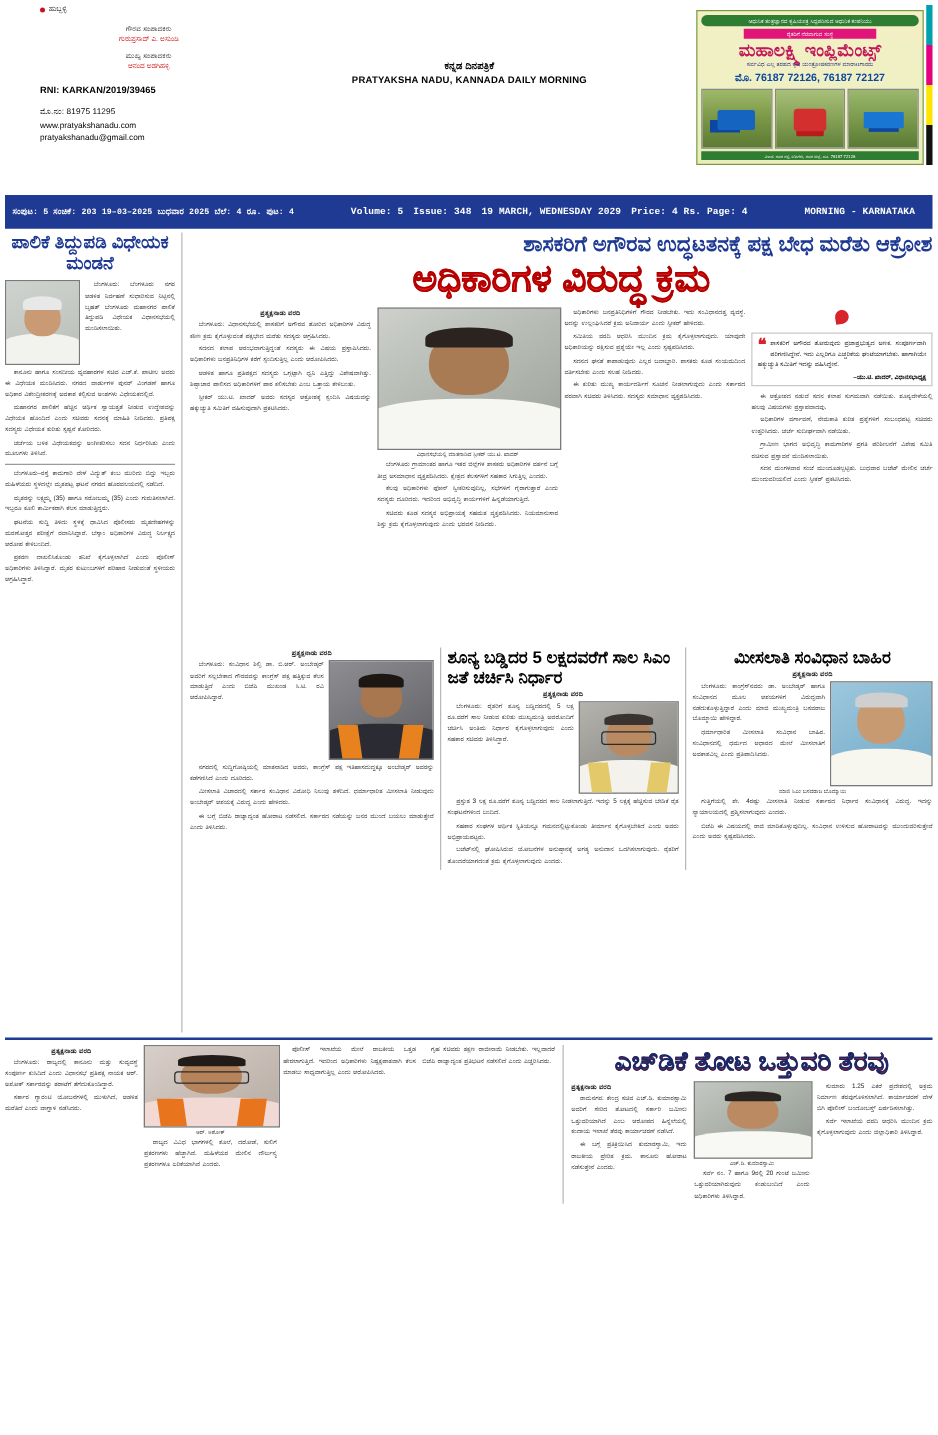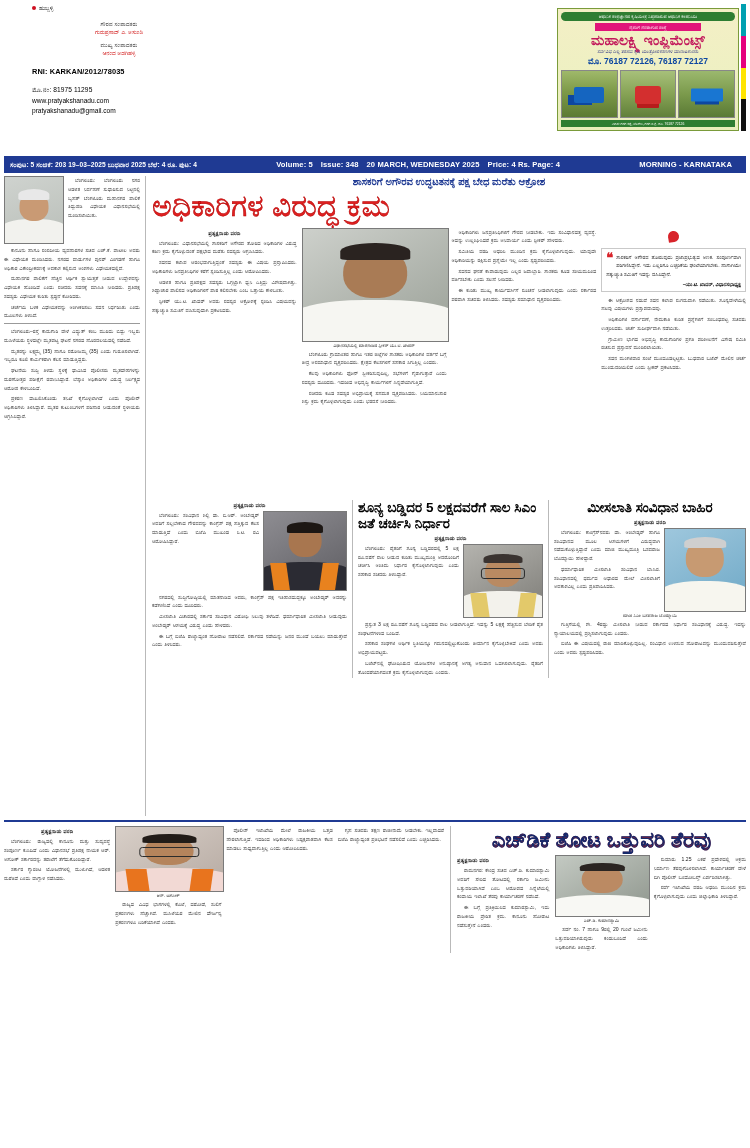--- a/index.html
+++ b/index.html
@@ -52,34 +52,34 @@
   .ad-ph.p3{background:linear-gradient(180deg,#9bb86e 0%,#7b9a4c 50%,#5a7a35 100%);}
   .impl{position:absolute;left:50%;top:52%;transform:translate(-50%,-50%);}
   .impl.blue{width:30px;height:16px;background:#1565c0;border-radius:2px;box-shadow:-9px 5px 0 -3px #0d47a1;}
   .impl.red{width:26px;height:18px;background:#d32f2f;border-radius:3px;box-shadow:0 6px 0 -2px #b71c1c;}
   .impl.trail{width:32px;height:13px;background:#1976d2;border-radius:1px;box-shadow:0 7px 0 -4px #0d47a1;}
   .ad-foot{background:#2e7d32;color:#fff;font-size:3.4px;text-align:center;padding:1.5px;margin-top:2px;}
   .ad-strip{width:5px;display:flex;flex-direction:column;}
   .ad-strip i{flex:1;}
 
   
-  .volbar{background:#1f3a93;color:#fff;height:17px;display:flex;align-items:center;
-          font-size:7.6px;font-weight:bold;padding:0 6px;box-sizing:border-box;margin-top:2px;letter-spacing:.1px;}
+  .volbar{background:#1f3a93;color:#fff;height:27px;display:flex;align-items:center;
+          font-size:7.6px;font-weight:bold;padding:0 6px;box-sizing:border-box;margin-top:2px;letter-spacing:.1px;font-family:Liberation Mono, monospace;}
   .volbar .kn-meta{font-size:6.6px;font-weight:bold;}
   .volbar .sp{flex:1;}
   .volbar span{margin-right:8px;white-space:nowrap;}
 
   
   .topgrid{display:flex;margin-top:3px;height:640px;}
   .col-left{width:142px;border-right:1px solid #b9b9b9;padding-right:5px;box-sizing:border-box;}
   .col-main{flex:1;padding-left:6px;box-sizing:border-box;}
 
   .hl-side{font-size:14.5px;font-weight:bold;line-height:1.18;color:#1f3a93;text-align:center;margin-bottom:4px;}
-  .hl-kicker{font-size:10px;font-weight:bold;color:#1f3a93;text-align:center;line-height:1.2;}
-  .hl-main{font-size:30px;font-weight:normal;color:#e02020;text-align:left;line-height:1.12;margin:1px 0 5px 0;
+  .hl-kicker{font-size:17px;font-weight:bold;color:#1f3a93;text-align:right;line-height:1.2;}
+  .hl-main{font-size:30px;font-weight:bold;color:#e02020;text-align:center;line-height:1.12;margin:1px 0 5px 0;
            -webkit-text-stroke:.5px #b30000;}
   .hl-sub{font-size:13.5px;font-weight:bold;line-height:1.2;margin-bottom:3px;}
 
   .byline{font-size:5.2px;font-weight:bold;text-align:center;color:#111;margin:2px 0;letter-spacing:.2px;}
 
   
   .body-txt{font-size:5.1px;line-height:1.72;text-align:justify;color:#1b1b1b;word-spacing:.5px;}
   .body-txt p{margin:0 0 2px 0;text-indent:7px;}
   .cols3{display:flex;gap:6px;}
   .cols4{display:flex;gap:5px;}
@@ -131,29 +131,33 @@
       <div class="mh-bullet">
         <span class="dot-red"></span>
         <span>ಹುಬ್ಬಳ್ಳಿ</span>
       </div>
       <div class="mh-credits">
         <div class="c-role">ಗೌರವ ಸಂಪಾದಕರು</div>
         <div class="c-name">ಗುರುಪ್ರಸಾದ್ ಎ. ಅಸುಂಡಿ</div>
         <div class="c-role">ಮುಖ್ಯ ಸಂಪಾದಕರು</div>
         <div class="c-name">ಆನಂದ ಅಡಗಿಹಳ್ಳಿ</div>
       </div>
-      <div class="mh-rni">RNI: KARKAN/2012/78035</div>
+      <div class="mh-rni">RNI: KARKAN/2019/39465</div>
       <div class="mh-contact">
         <div class="ph">ಮೊ.ನಂ: 81975 11295</div>
         <div>www.pratyakshanadu.com</div>
         <div>pratyakshanadu@gmail.com</div>
       </div>
     </div>
 
     <div class="mh-center">
+      <div class="mh-tagline">
+        <span class="kn">ಕನ್ನಡ ದಿನಪತ್ರಿಕೆ</span>
+        <span class="en">PRATYAKSHA NADU, KANNADA DAILY MORNING</span>
+      </div>
     </div>
 
     <div style="display:flex;">
       <div class="mh-ad">
         <div class="ad-top">ಆಧುನಿಕ ತಂತ್ರಜ್ಞಾನದ ಕೃಷಿಯಂತ್ರ ಸಿದ್ಧಪಡಿಸುವ ಆಧುನಿಕ ಕಂಪನಿಯು</div>
         <div class="ad-ribbon">ರೈತರಿಗೆ ನೆರವಾಗುವ ಸಂಸ್ಥೆ</div>
         <div class="ad-title">ಮಹಾಲಕ್ಷ್ಮಿ ಇಂಪ್ಲಿಮೆಂಟ್ಸ್</div>
         <div class="ad-sub">ಸರ್ವವಿಧ ಎಲ್ಲ ತರಹದ ಕೃಷಿ ಯಂತ್ರೋಪಕರಣಗಳ ಮಾರಾಟಗಾರರು</div>
         <div class="ad-phone">ಮೊ. 76187 72126, 76187 72127</div>
         <div class="ad-photos">
@@ -176,31 +180,32 @@
           <i style="background:#111"></i>
       </div>
     </div>
   </div>
 
   <div class="volbar">
     <span class="kn-meta">ಸಂಪುಟ: 5   ಸಂಚಿಕೆ: 203   19–03–2025 ಬುಧವಾರ 2025   ಬೆಲೆ: 4 ರೂ.   ಪುಟ: 4</span>
     <span class="sp"></span>
     <span>Volume: 5</span>
     <span>Issue: 348</span>
-    <span>20 MARCH, WEDNESDAY 2025</span>
+    <span>19 MARCH, WEDNESDAY 2029</span>
     <span>Price: 4 Rs. Page: 4</span>
     <span class="sp"></span>
     <span>MORNING - KARNATAKA</span>
   </div>
 
   <div class="topgrid">
 
     <div class="col-left">
 
       <div>
+        <div class="hl-side">ಪಾಲಿಕೆ ತಿದ್ದುಪಡಿ ವಿಧೇಯಕ ಮಂಡನೆ</div>
         <div style="display:flex;gap:4px;">
           <div class="photo" style="width:58px;height:66px;flex:none;">
             <div class="portrait">
               <div class="pt-bg" style="background:linear-gradient(160deg,#cfd3cf,#b9beb8);"></div>
               <div class="pt-body" style="background:#f2f2ee;"></div>
               <div class="pt-head" style="width:50%;height:44%;top:22%;background:#c99a74;"></div>
               <div class="pt-hair" style="width:54%;height:17%;top:18%;background:#e8e8e8;"></div>
             </div>
           </div>
           <div class="body-txt" style="flex:1;">

